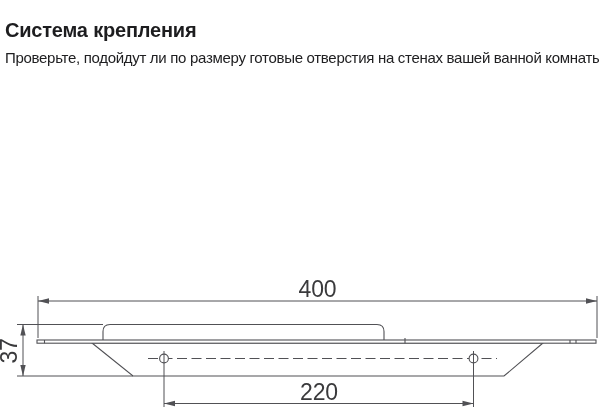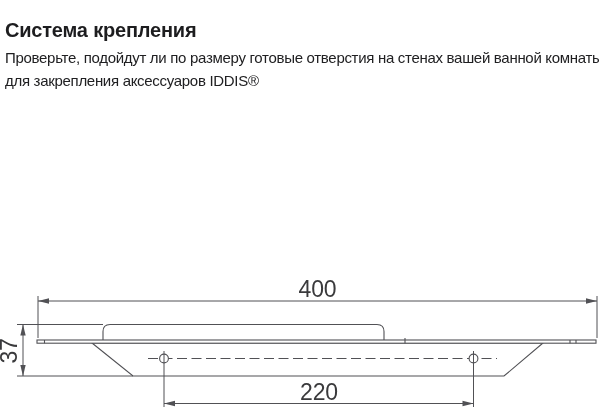--- a/index.html
+++ b/index.html
@@ -21,21 +21,20 @@
 </style>
 </head>
 <body>
 
 <div class="page">
 
   <div class="header">
     <h1 class="title">Система крепления</h1>
     <div class="intro">
       <div class="body-line">Проверьте, подойдут ли по размеру готовые отверстия на стенах вашей ванной комнаты</div>
-      <div class="body-line">для закрепления аксессуаров IDDIS®</div>
     </div>
   </div>
 
   <svg class="drawing" viewBox="0 0 600 407">
 
     <path class="lnf" d="M92,343 L133,376 L504,376 L543,343 Z"></path>
 
     <path class="lnf" d="M103,341 L103,331.5 Q103,324.5 110,324.5 L377,324.5 Q384,324.5 384,331.5 L384,341 Z"></path>
 
     <rect class="lnf" x="37" y="340" width="559" height="3.2"></rect>

